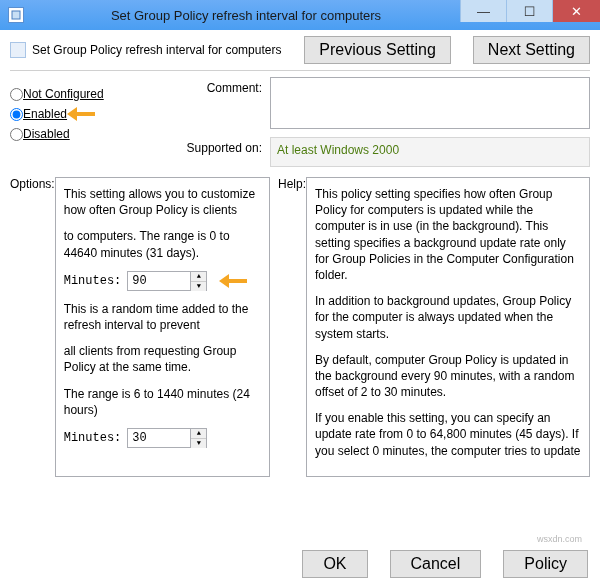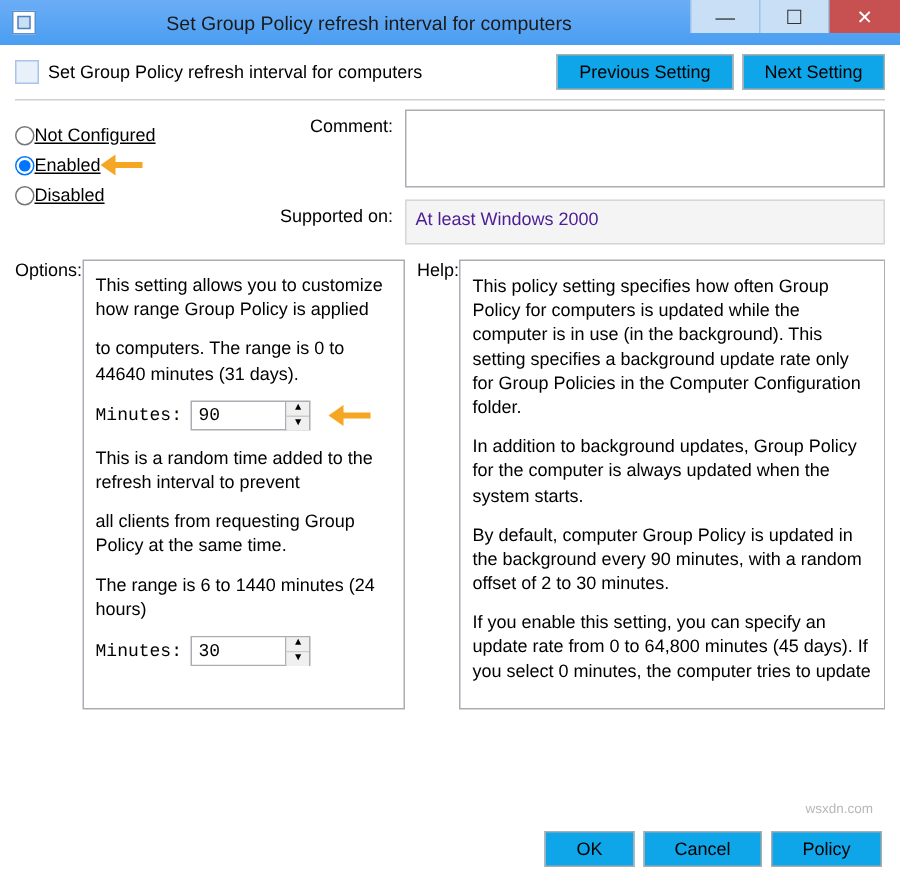--- a/index.html
+++ b/index.html
@@ -51,26 +51,27 @@
   .header-row {
     display: flex; align-items: center; gap: 6px;
     margin-bottom: 4px;
   }
   .header-row .hicon {
     width: 16px; height: 16px;
     background: #e8f0fa; border: 1px solid #a9c5e6;
   }
   .header-row .htitle { flex: 1; font-size: 12px; }
   .btn {
-    background: #0ea5e9;
+    background: #e5e5e5;
     border: 1px solid #adadad;
     padding: 4px 14px;
-    font-size: 12px;
+    font-size: 16px;
     font-family: inherit;
     cursor: pointer;
+    margin-left: 16px;
   }
 
   hr.sep { border: none; border-top: 1px solid #d0d0d0; margin: 6px 0; }
 
   .config-row { display: flex; gap: 10px; }
   .radios { width: 150px; padding-top: 4px; }
   .radio-opt { display: flex; align-items: flex-end; gap: 0; margin: 6px 0; position: relative; text-decoration: underline; }
   .radio-opt input { margin: 0; }
   .radio-opt label { font-size: 12px; }
 
@@ -105,21 +106,21 @@
     resize: none;
     font-family: inherit; font-size: 12px;
     padding: 2px 4px;
     overflow-y: scroll;
   }
   .supported-box {
     border: 1px solid #d6d6d6;
     background: #f4f4f4;
     padding: 5px 6px;
     font-size: 12px;
-    color: #4c1d95;
+    color: #4d7c0f;
     height: 30px;
     overflow-y: scroll;
   }
 
   .lower {
     display: flex; gap: 8px; margin-top: 10px;
     height: 300px;
   }
   .col { display: flex; }
   .col.options { width: 260px; }
@@ -236,21 +237,21 @@
         <div class="meta-label">Supported on:</div>
         <div class="supported-box">At least Windows 2000</div>
       </div>
     </div>
   </div>
 
   <div class="lower">
     <div class="col options">
       <div class="col-label">Options:</div>
       <div class="panel">
-        <p>This setting allows you to customize how range Group Policy is applied</p>
+        <p>This setting allows you to customize how often Group Policy is clients</p>
         <p>to computers. The range is 0 to 44640 minutes (31 days).</p>
         <div class="spin-row">
           <span>Minutes:</span>
           <span class="spin">
             <input value="90" style="">
             <span class="ar">
                 <div>▲</div>
                 <div>▼</div>
               </span>
           </span>

